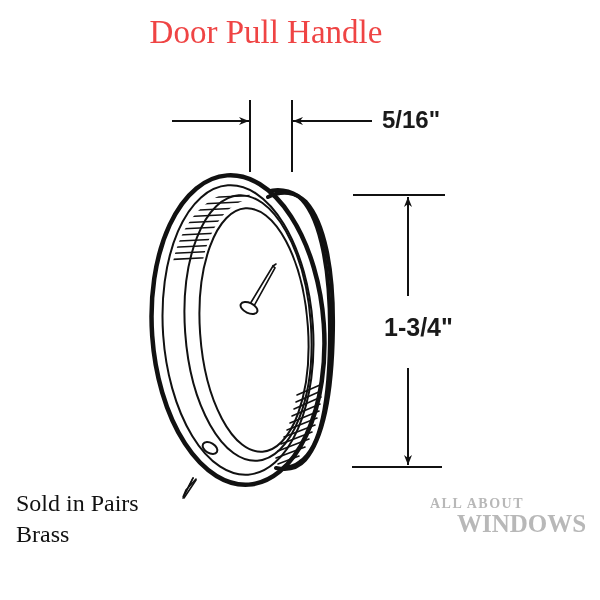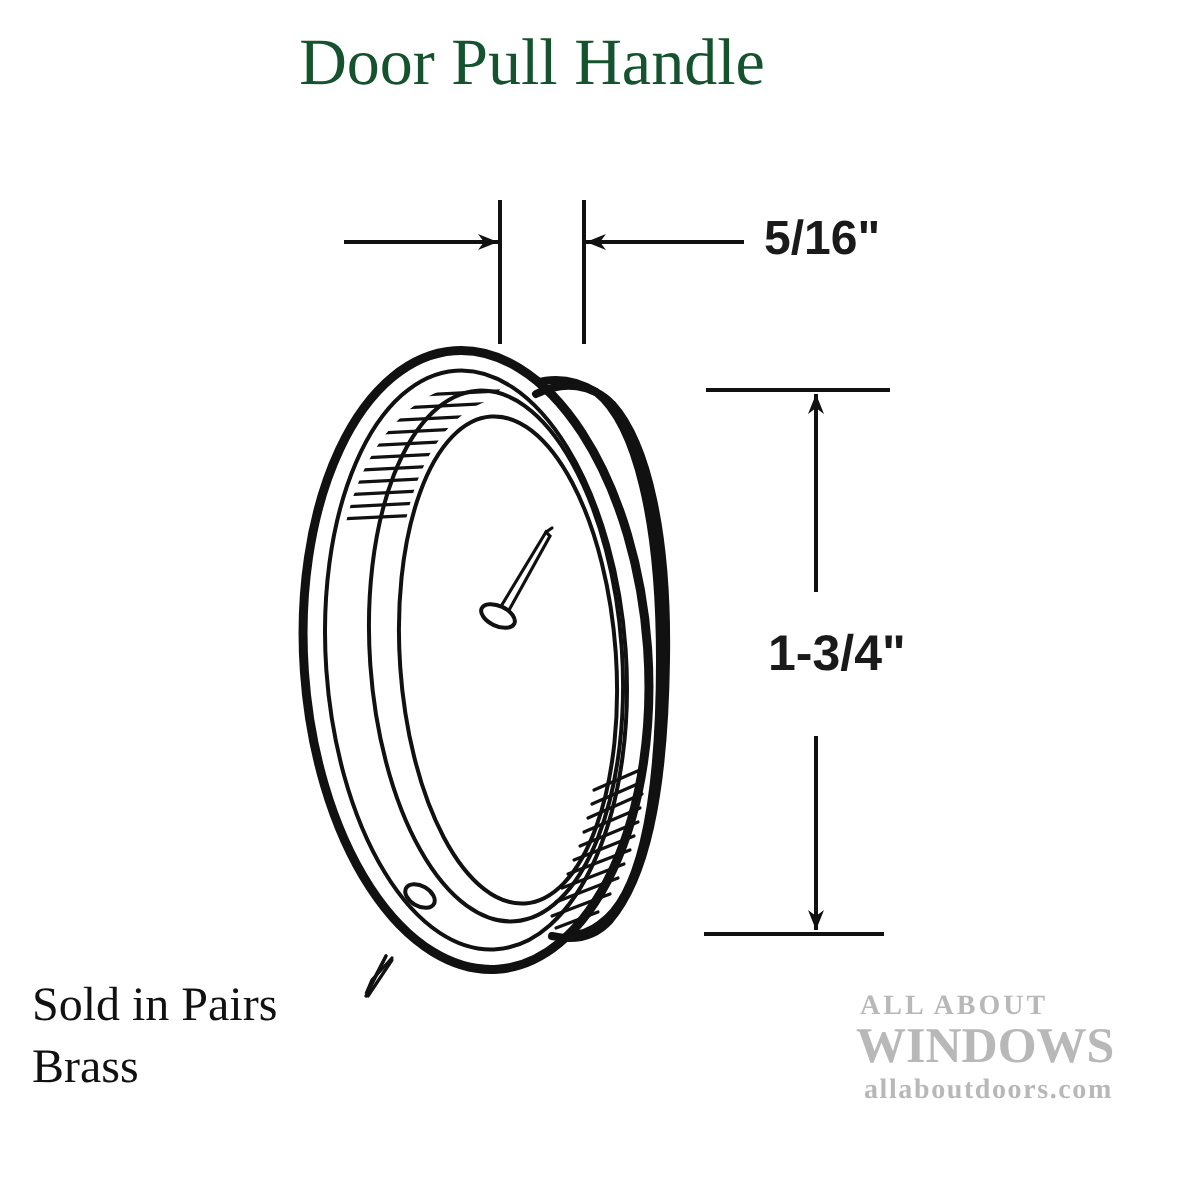--- a/index.html
+++ b/index.html
@@ -14,21 +14,21 @@
       overflow: hidden;
     }
     .title {
       position: absolute;
       left: 0;
       top: 12px;
       width: 532px;
       text-align: center;
       font-family: "Liberation Serif", serif;
       font-size: 33px;
-      color: #14532d;
+      color: #ef4444;
       line-height: 40px;
     }
     .diagram {
       position: absolute;
       left: 0;
       top: 0;
       width: 600px;
       height: 600px;
     }
     .dim-label {
@@ -87,20 +87,21 @@
       left: 112px;
       top: -20px;
       font-size: 46px;
       line-height: 46px;
       color: #bdbdbd;
     }
     .logo .l3 {
       font-size: 25px;
       line-height: 24px;
       text-align: left;
+      margin-left: 29px;
     }
     .logo .l4 {
       font-size: 14px;
       line-height: 20px;
       letter-spacing: 0.8px;
       text-align: left;
       padding-left: 4px;
     }
   </style>
 </head>
@@ -197,14 +198,13 @@
 <div class="dim-label dim-height">1-3/4"</div>
 
 <div class="specs">
   <div>Sold in Pairs</div>
   <div>Brass</div>
 </div>
 
 <div class="logo">
   <div class="l1">ALL ABOUT</div>
   <div class="l3">WINDOWS</div>
-  <div class="l4">allaboutdoors.com</div>
 </div>
 
 </body></html>

